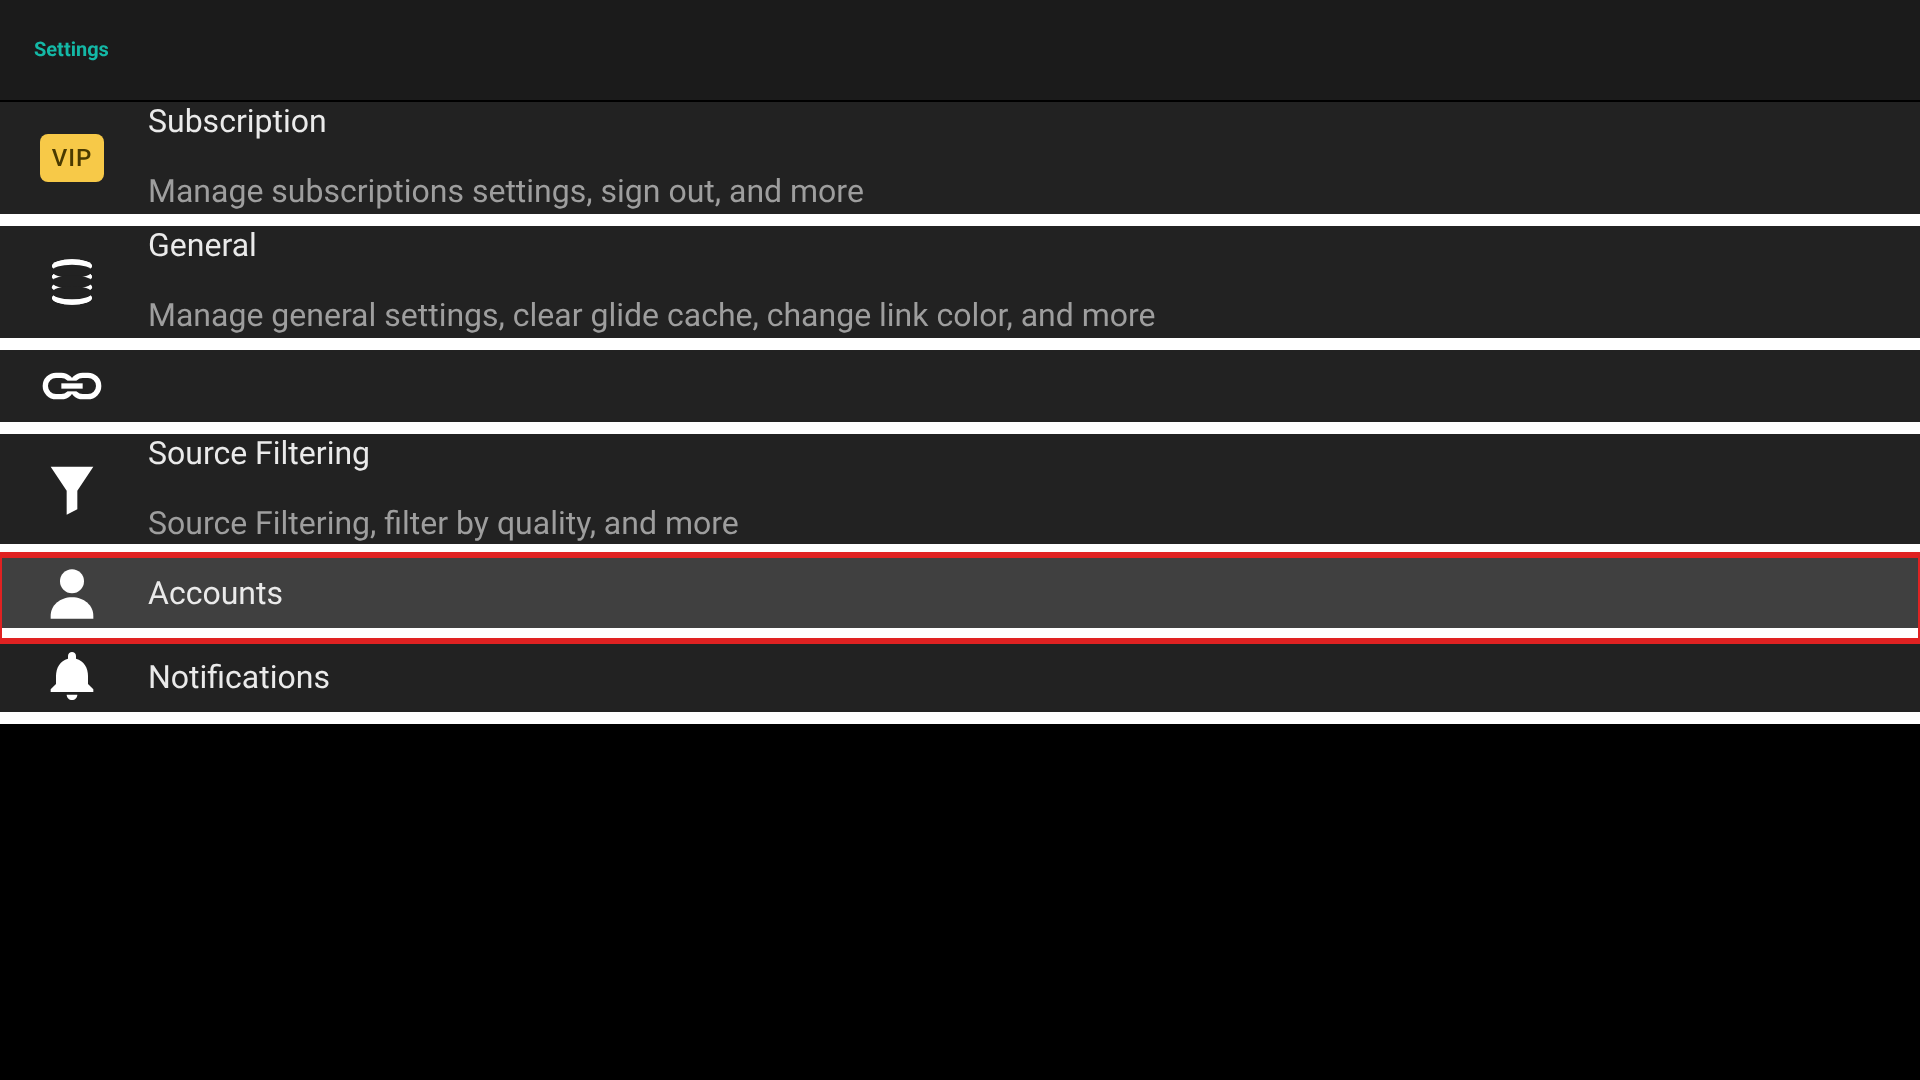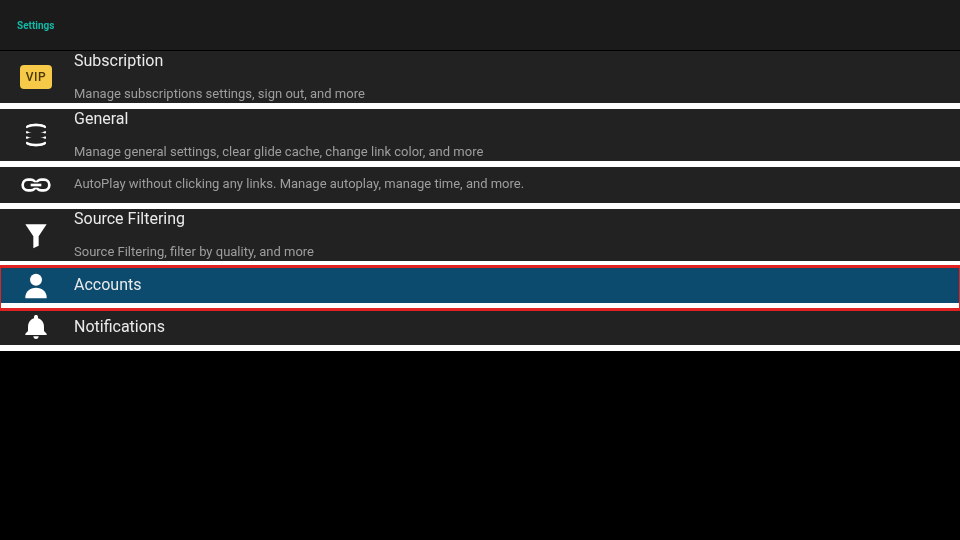--- a/index.html
+++ b/index.html
@@ -21,35 +21,35 @@
     .item {
       display:flex; align-items:center;
       background:#222222;
       padding:0 18px;
       border-bottom:6px solid #ffffff;
       gap:20px;
       cursor:pointer;
     }
     .item:first-child { border-top:1px solid #000; }
     .item.selected {
-      background:#0c4a6e;
+      background:#404040;
       outline:3px solid #e02222;
       outline-offset:-1px;
       position:relative;
       z-index:5;
     }
     .icon-wrap {
       width:36px; height:36px;
       display:flex; align-items:center; justify-content:center;
       flex-shrink:0;
     }
     .icon-wrap svg { width:32px; height:32px; }
     .texts { display:flex; flex-direction:column; gap:16px; }
     .title { font-size:16px; color:#eaeaea; font-weight:400; }
-    .subtitle { font-size:13px; color:#9e9e9e; line-height:1.3; }
+    .subtitle { font-size:16px; color:#9e9e9e; line-height:1.3; }
     .vip-badge {
       width:32px; height:24px;
       background:#f7c948;
       border-radius:4px;
       display:flex; align-items:center; justify-content:center;
       font-size:12px; font-weight:500;
       color:#4a3a00;
       letter-spacing:0.5px;
     }
   </style>
@@ -103,21 +103,20 @@
       <svg viewBox="0 0 48 48">
           <g fill="none" stroke="#fff" stroke-width="4">
             <rect x="4" y="16" width="20" height="16" rx="8"></rect>
             <rect x="24" y="16" width="20" height="16" rx="8"></rect>
           </g>
           <rect x="18" y="20" width="12" height="8" fill="#222"></rect>
           <line x1="16" y1="24" x2="32" y2="24" stroke="#fff" stroke-width="4"></line>
         </svg>
     </div>
     <div class="texts">
-      <span class="subtitle">AutoPlay without clicking any links. Manage autoplay, manage time, and more.</span>
     </div>
   </div>
 
   <div class="item">
     <div class="icon-wrap">
       <svg viewBox="0 0 48 48">
           <path d="M8 8h32L28 26v14l-8 4V26L8 8z" fill="#fff"></path>
         </svg>
     </div>
     <div class="texts">

